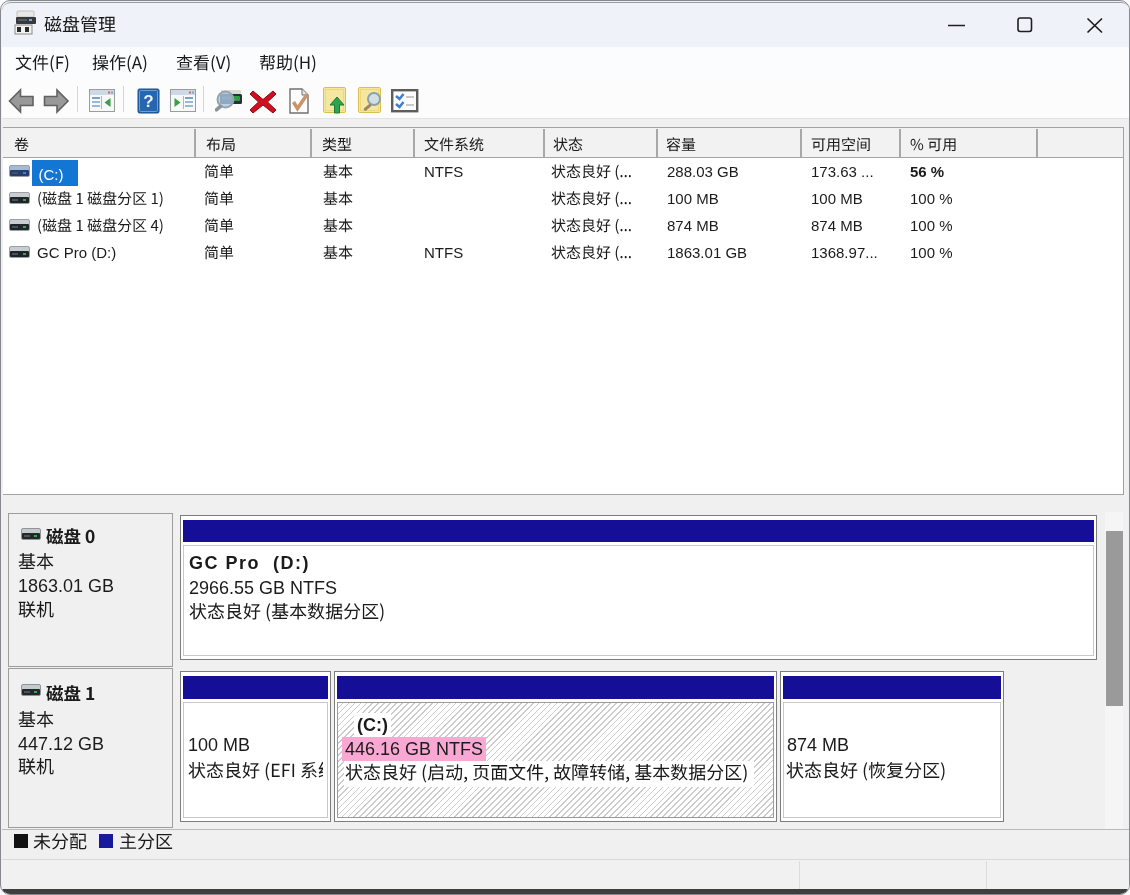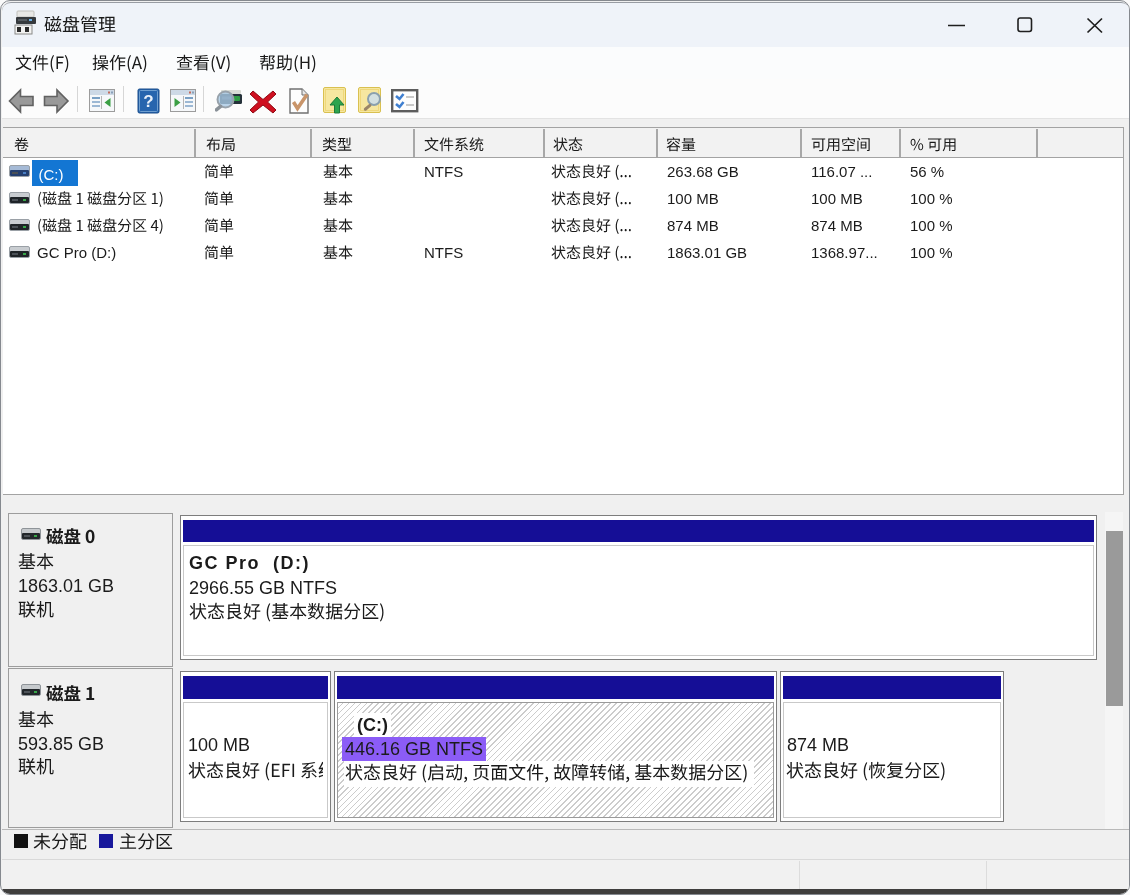--- a/index.html
+++ b/index.html
@@ -240,23 +240,23 @@
     <svg class="t" style="left:203px;top:157px" width="33" height="25" fill="#1b1b1b">
       <use href="#simple"></use>
     </svg>
     <svg class="t" style="left:322px;top:157px" width="33" height="25" fill="#1b1b1b">
       <use href="#basic"></use>
     </svg>
     <div class="lt" style="left:423px;top:161.042px;font-size:15px;font-weight:400;line-height:20px;color:#1b1b1b;">NTFS</div>
     <svg class="t" style="left:550px;top:157px" width="83" height="25" fill="#1b1b1b">
       <use href="#stat15"></use>
     </svg>
-    <div class="lt" style="left:666px;top:161.042px;font-size:15px;font-weight:400;line-height:20px;color:#1b1b1b;">263.68 GB</div>
-    <div class="lt" style="left:810px;top:161.042px;font-size:15px;font-weight:400;line-height:20px;color:#1b1b1b;">116.07 ...</div>
-    <div class="lt" style="left:909px;top:161.042px;font-size:15px;font-weight:400;line-height:20px;color:#1b1b1b;">56 %</div>
+    <div class="lt" style="left:666px;top:161.042px;font-size:15px;font-weight:400;line-height:20px;color:#1b1b1b;">288.03 GB</div>
+    <div class="lt" style="left:810px;top:161.042px;font-size:15px;font-weight:400;line-height:20px;color:#1b1b1b;">173.63 ...</div>
+    <div class="lt" style="left:909px;top:161.042px;font-size:15px;font-weight:700;line-height:20px;color:#1b1b1b;">56 %</div>
     <svg class="t" style="left:36px;top:184px" width="129" height="25" fill="#1b1b1b">
       <use href="#rp1"></use>
     </svg>
     <svg class="t" style="left:203px;top:184px" width="33" height="25" fill="#1b1b1b">
       <use href="#simple"></use>
     </svg>
     <svg class="t" style="left:322px;top:184px" width="33" height="25" fill="#1b1b1b">
       <use href="#basic"></use>
     </svg>
     <svg class="t" style="left:550px;top:184px" width="83" height="25" fill="#1b1b1b">
@@ -326,40 +326,40 @@
 <rect x="1" y="5" width="18" height="6" rx="1" fill="#22272b"></rect>
 <rect x="3" y="7" width="6" height="2" fill="#4d5358"></rect>
       <rect x="13" y="7" width="3" height="2" fill="#37a648"></rect>
 </svg>
     <svg class="t" style="left:45px;top:679.5px" width="52" height="25" fill="#1b1b1b">
       <use href="#disk1b"></use>
     </svg>
     <svg class="t" style="left:17px;top:706px" width="39" height="25" fill="#1b1b1b">
       <use href="#basic18"></use>
     </svg>
-    <div class="lt" style="left:17px;top:730.551px;font-size:18px;font-weight:400;line-height:24px;color:#1b1b1b;">593.85 GB</div>
+    <div class="lt" style="left:17px;top:730.551px;font-size:18px;font-weight:400;line-height:24px;color:#1b1b1b;">447.12 GB</div>
     <svg class="t" style="left:17px;top:753px" width="39" height="25" fill="#1b1b1b">
       <use href="#online18"></use>
     </svg>
     <div class="pbox" style="left:179px;top:670px;width:151px;height:151px"></div>
     <div class="pbar" style="left:182px;top:675px;width:145px;height:23px"></div>
     <div class="pbox" style="left:333px;top:670px;width:443px;height:151px"></div>
     <div class="pbar" style="left:336px;top:675px;width:437px;height:23px"></div>
     <div class="pbox" style="left:779px;top:670px;width:224px;height:151px"></div>
     <div class="pbar" style="left:782px;top:675px;width:218px;height:23px"></div>
     <div class="ptxt" style="left:182px;top:701px;width:145px;height:116px;overflow:hidden"></div>
     <div class="lt" style="left:187px;top:732.051px;font-size:18px;font-weight:400;line-height:24px;color:#1b1b1b;">100 MB</div>
     <div style="position:absolute;left:187px;top:760px;width:135px;height:26px;overflow:hidden">
       <svg class="t" style="left:0;top:-3.5px" width="193" height="25" fill="#1b1b1b">
         <use href="#pefi18"></use>
       </svg>
     </div>
     <div class="ptxt hatch" style="left:336px;top:701px;width:437px;height:116px;border-color:#9a9a9a"></div>
     <div class="lt" style="left:353px;top:712.051px;font-size:18px;font-weight:700;line-height:24px;color:#1b1b1b;background:#fff;padding:0 3px">(C:)</div>
-    <div class="lt" style="left:341px;top:736.051px;font-size:18px;font-weight:400;line-height:24px;color:#1b1b1b;background:#8b5cf6;padding:0 3px">446.16 GB NTFS</div>
+    <div class="lt" style="left:341px;top:736.051px;font-size:18px;font-weight:400;line-height:24px;color:#1b1b1b;background:#f9a8d4;padding:0 3px">446.16 GB NTFS</div>
     <div class="lt" style="left:343px;top:760px;width:410px;height:26px;background:#fff"></div>
     <svg class="t" style="left:344px;top:758.5px" width="406" height="25" fill="#1b1b1b">
       <use href="#pc18"></use>
     </svg>
     <div class="ptxt" style="left:782px;top:701px;width:218px;height:116px"></div>
     <div class="lt" style="left:786px;top:732.051px;font-size:18px;font-weight:400;line-height:24px;color:#1b1b1b;">874 MB</div>
     <svg class="t" style="left:785px;top:756.5px" width="163" height="25" fill="#1b1b1b">
       <use href="#prec18"></use>
     </svg>
     <div id="scroll">

